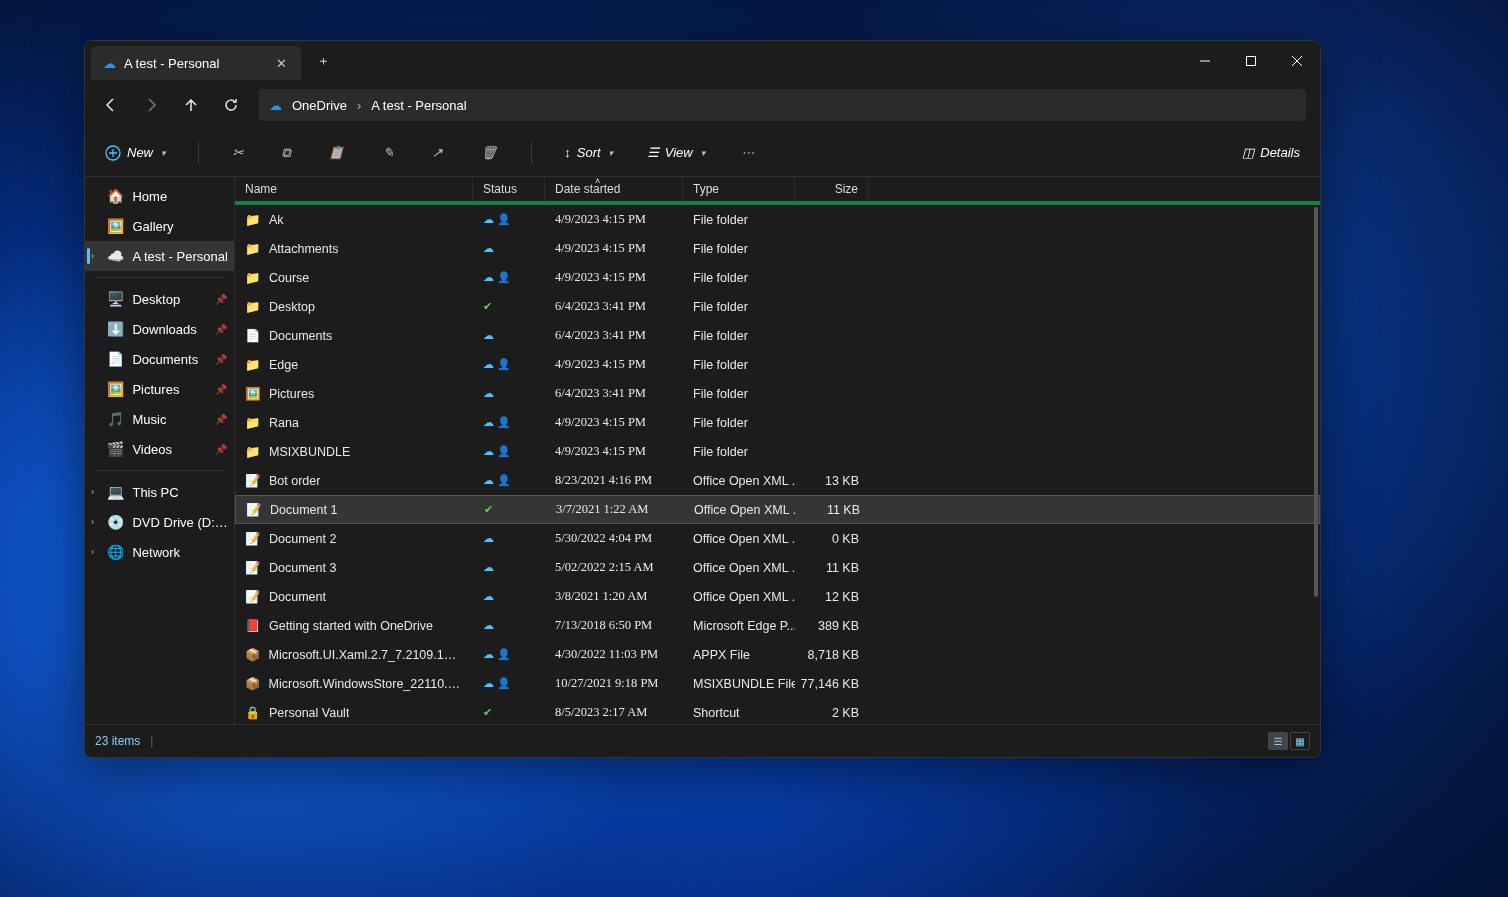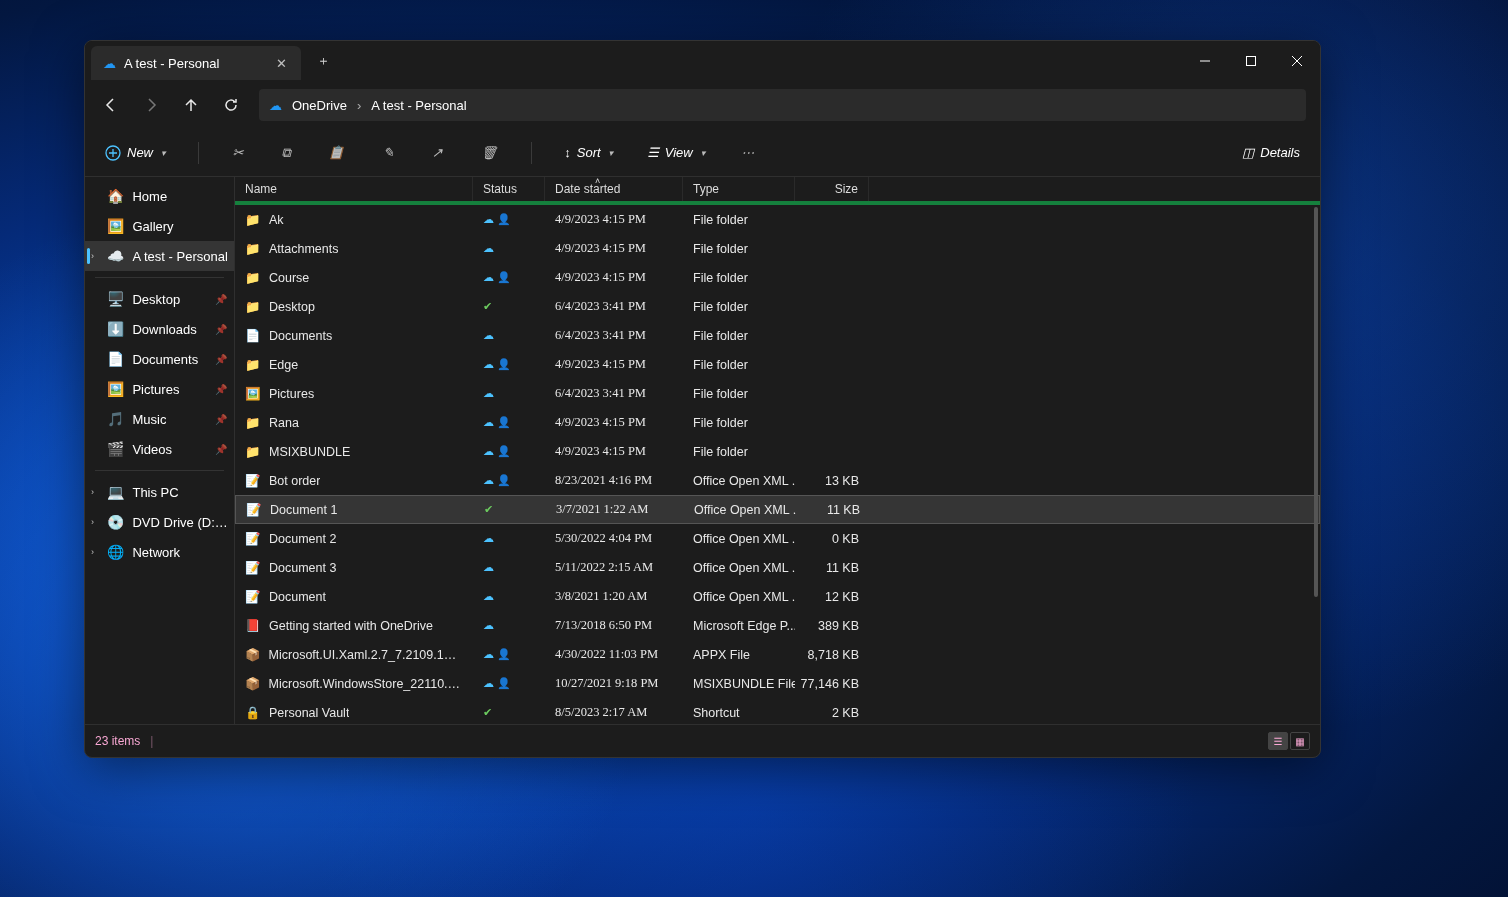--- a/index.html
+++ b/index.html
@@ -132,21 +132,21 @@
 .cell { padding: 0 10px; display: flex; align-items: center; overflow: hidden; white-space: nowrap; text-overflow: ellipsis; font-size: 12.5px; color: #e8e8e8; }
 .cell.name { width: 238px; gap: 8px; }
 .cell.status { width: 72px; gap: 3px; font-size: 11px; }
 .cell.date { width: 138px; font-family: Liberation Serif, serif; }
 .cell.type { width: 112px; }
 .cell.size { width: 74px; justify-content: flex-end; }
 .file-icon { width: 16px; display:inline-flex; justify-content:center; }
 .status-cloud { color: #4cc2ff; }
 .status-person { color: #888; }
 .status-ok { color: #6ccb5f; }
-.statusbar { height: 26px; border-top: 1px solid #2f2f2f; display: flex; align-items: center; padding: 16px 10px; font-size: 12px; color: #f9a8d4; gap:10px;}
+.statusbar { height: 26px; border-top: 1px solid #2f2f2f; display: flex; align-items: center; padding: 16px 10px; font-size: 12px; color: #7dd3fc; gap:10px;}
 .sb-views { margin-left:auto; display:flex; gap:2px;}
 .sb-view { width:20px; height:18px; border:1px solid #444; display:flex; align-items:center; justify-content:center; border-radius:2px; font-size:10px; cursor:pointer;}
 .sb-view.active { background:#444; }
 .scrollbar-fake { position:absolute; right:2px; top:30px; width:4px; height:390px; background:#555; border-radius:2px;}
 svg { display: block; }
 </style>
 </head>
 <body>
 
 <div class="window">
@@ -478,21 +478,21 @@
             <div class="cell size">0 KB</div>
           </div>
           <div class="row">
             <div class="cell name">
               <span class="file-icon">📝</span>
               <span style="overflow:hidden;text-overflow:ellipsis">Document 3</span>
             </div>
             <div class="cell status">
               <span class="status-cloud">☁</span>
             </div>
-            <div class="cell date">5/11/2022 2:15 AM</div>
+            <div class="cell date">5/02/2022 2:15 AM</div>
             <div class="cell type">Office Open XML ...</div>
             <div class="cell size">11 KB</div>
           </div>
           <div class="row">
             <div class="cell name">
               <span class="file-icon">📝</span>
               <span style="overflow:hidden;text-overflow:ellipsis">Document</span>
             </div>
             <div class="cell status">
               <span class="status-cloud">☁</span>

